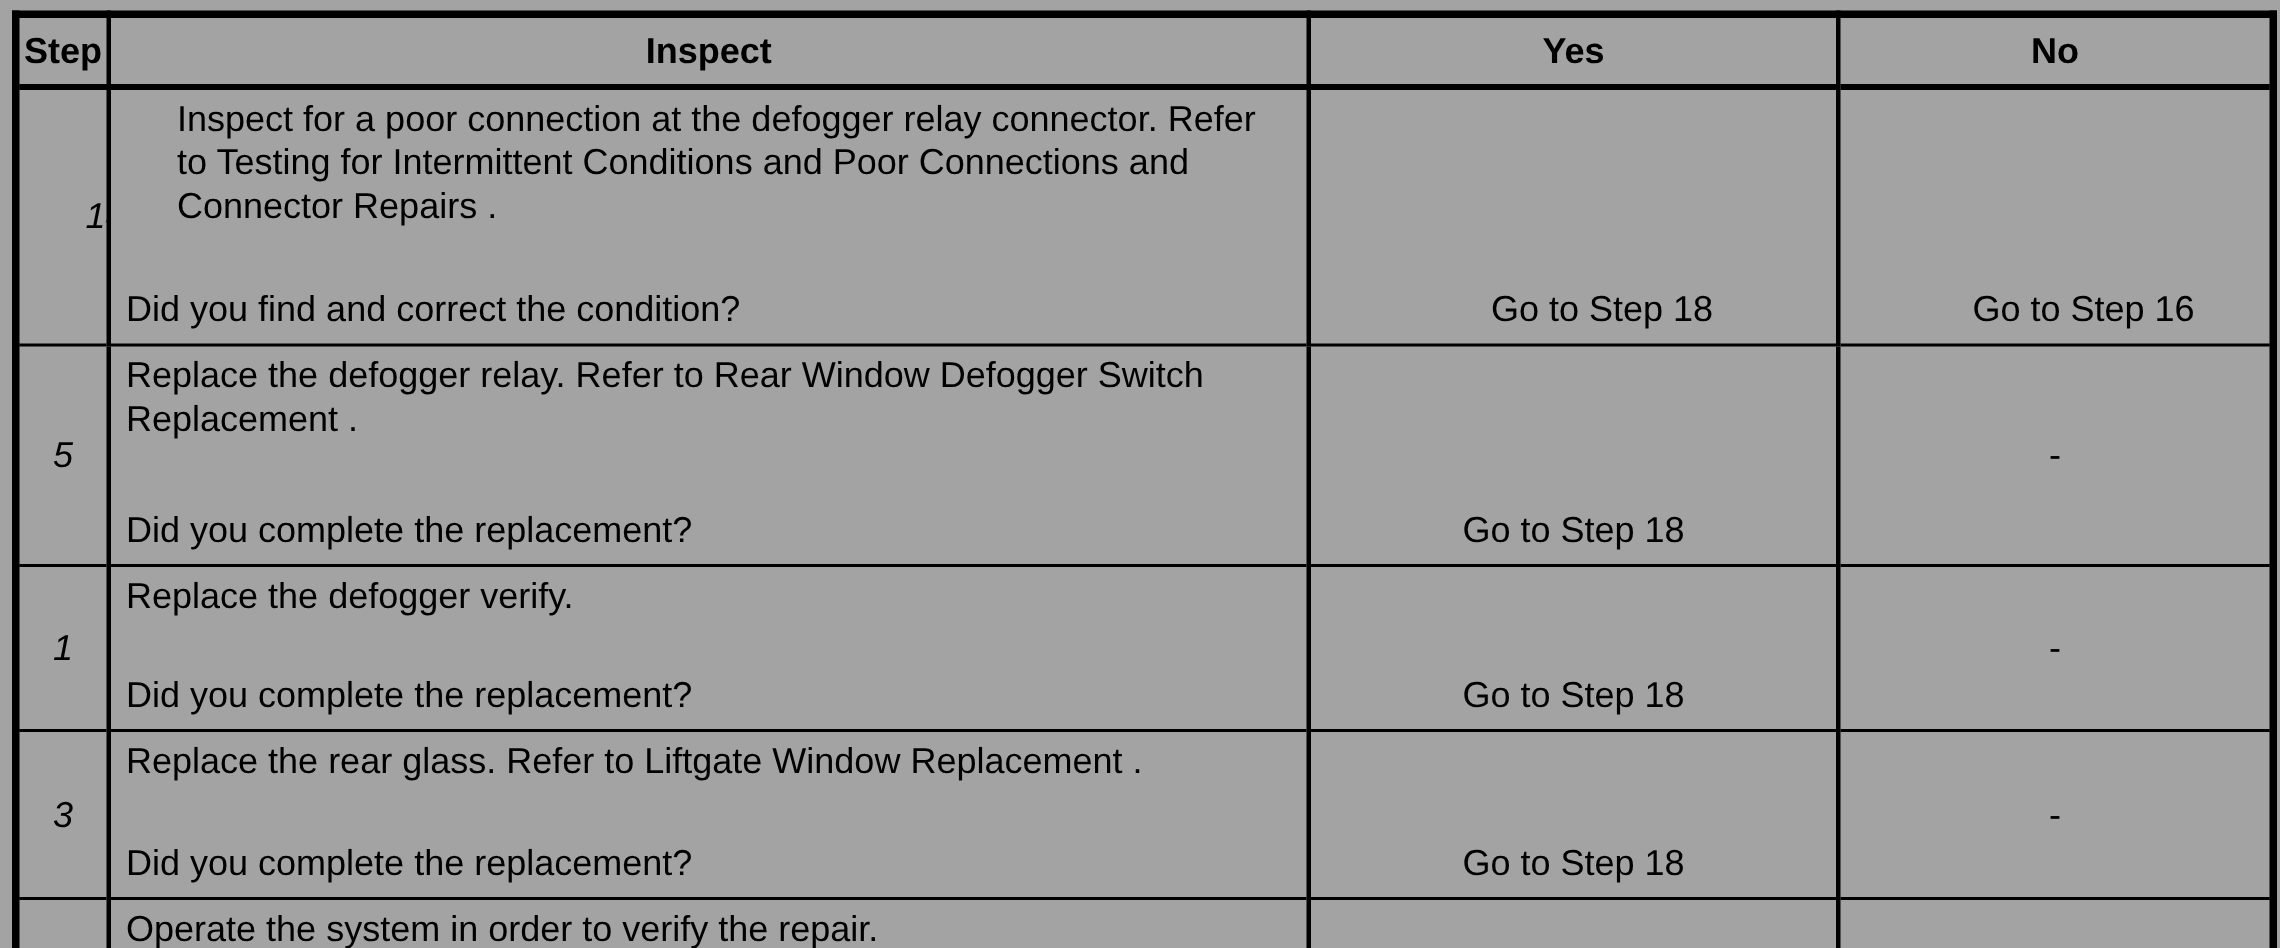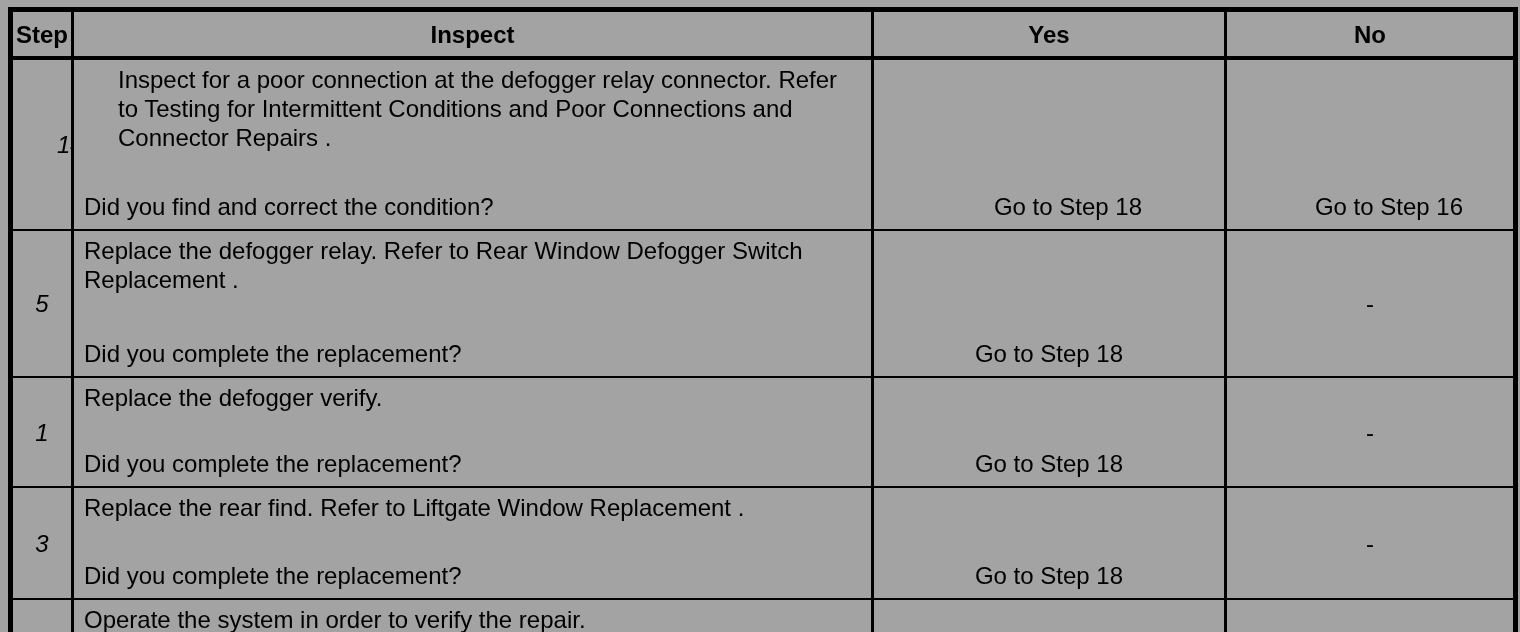--- a/index.html
+++ b/index.html
@@ -123,21 +123,21 @@
         <td class="action">
           <div class="description">Replace the defogger verify.</div>
           <div class="question">Did you complete the replacement?</div>
         </td>
         <td class="yes">Go to Step 18</td>
         <td class="no mid">-</td>
       </tr>
       <tr class="r-17">
         <td class="step">3</td>
         <td class="action">
-          <div class="description">Replace the rear find. Refer to Liftgate Window Replacement .</div>
+          <div class="description">Replace the rear glass. Refer to Liftgate Window Replacement .</div>
           <div class="question">Did you complete the replacement?</div>
         </td>
         <td class="yes">Go to Step 18</td>
         <td class="no mid">-</td>
       </tr>
       <tr class="r-18">
         <td class="step">18</td>
         <td class="action">
           <div class="description">Operate the system in order to verify the repair.</div>
 

